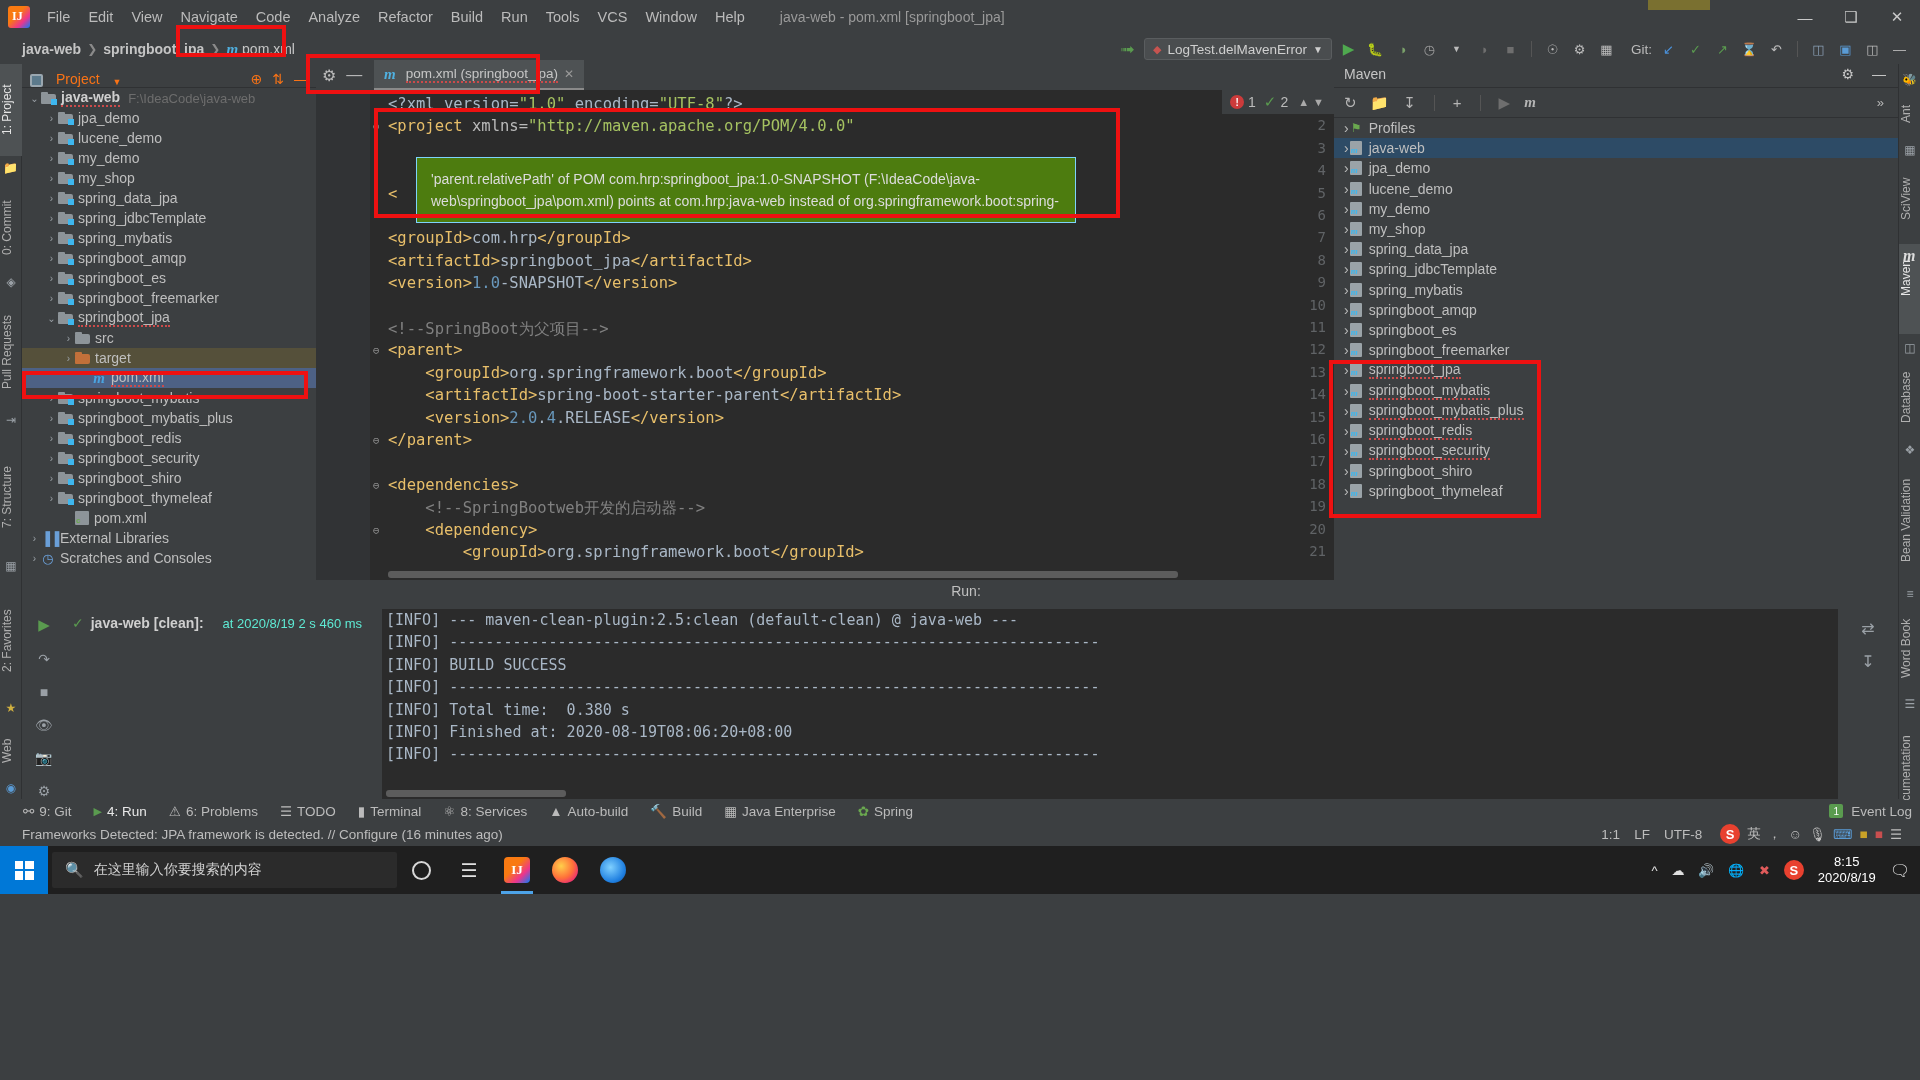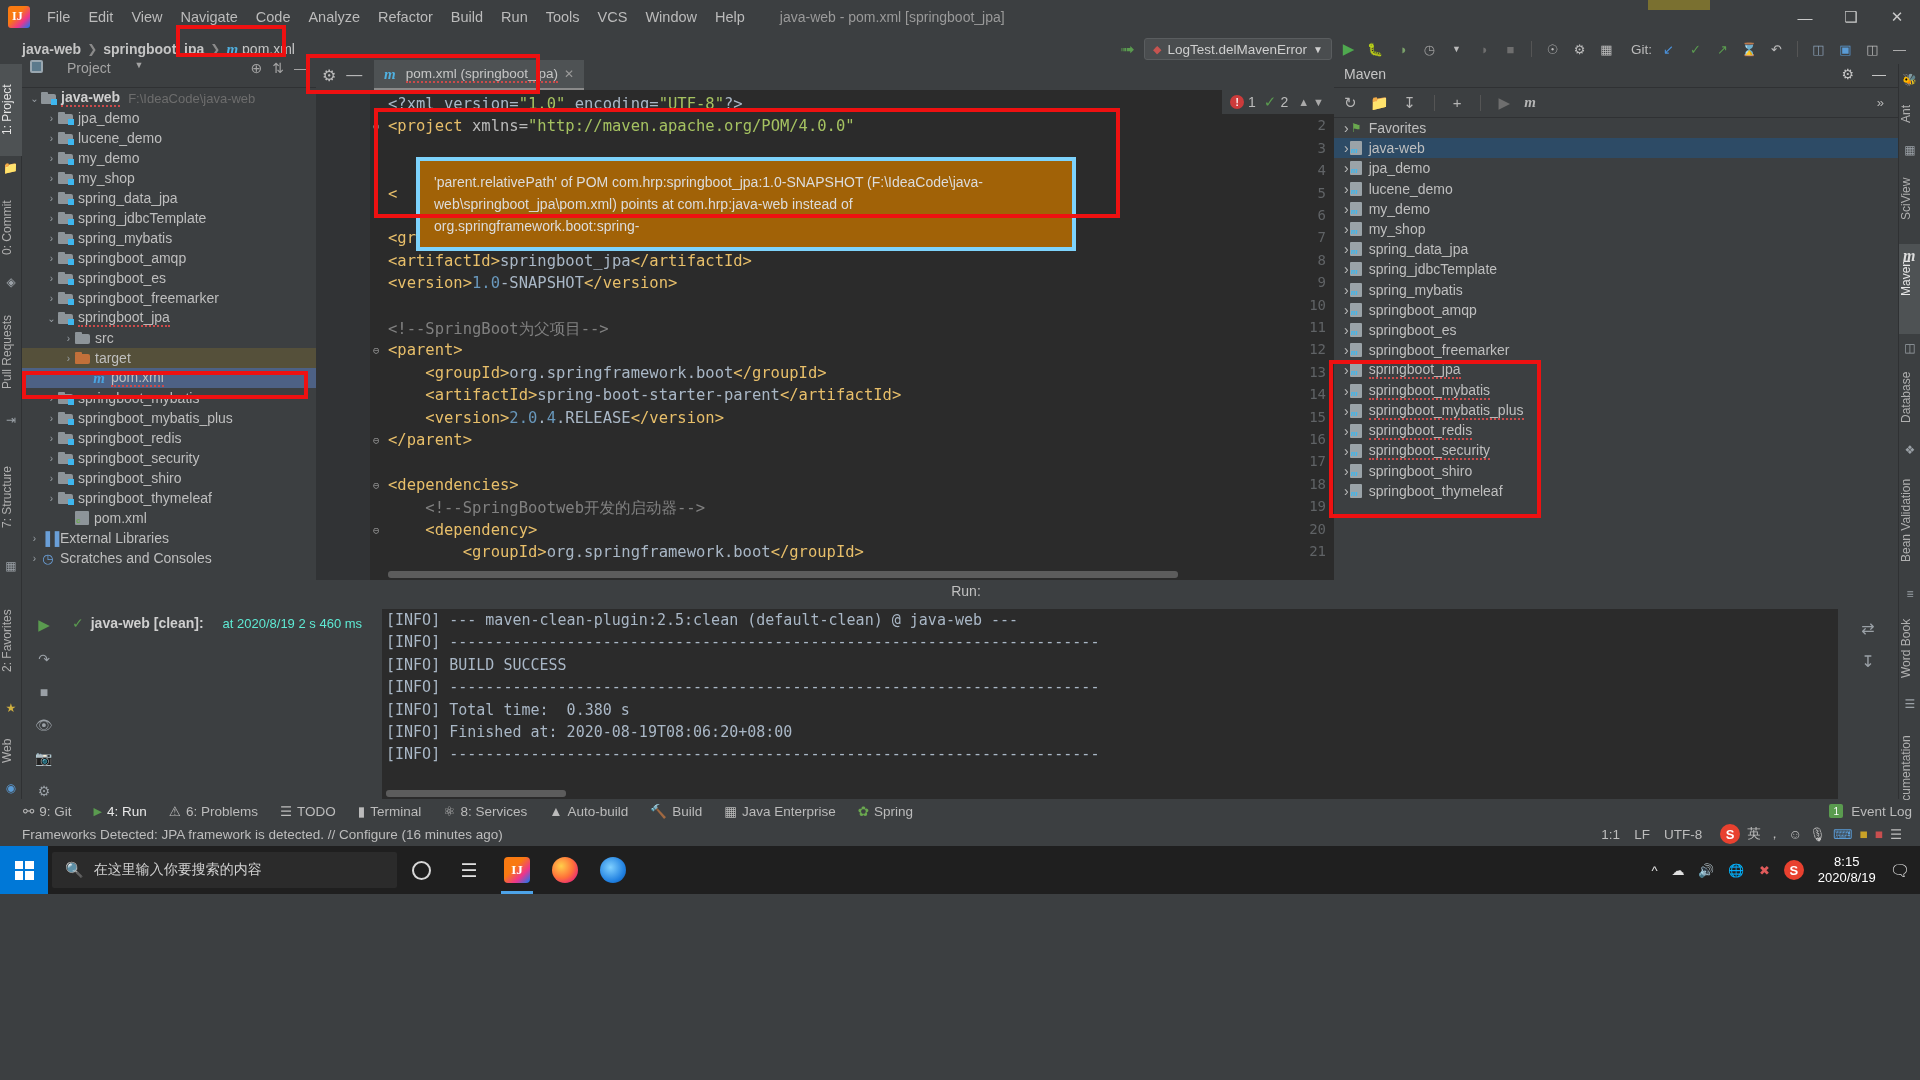--- a/index.html
+++ b/index.html
@@ -45,22 +45,22 @@
   .vtab.sel { background:#4e5254; color:#e6e6e6;}
   .vico { position:absolute; left:3px; width:16px; height:16px; font-size:12px; color:#9aa0a6;
      display:flex; align-items:center; justify-content:center;}
 
   
   .rightstrip { position:absolute; right:0; top:64px; width:22px; height:735px; background:#3c3f41;
      border-left:1px solid #2f3133;}
 
   
   .project { position:absolute; left:22px; top:60px; width:294px; height:520px; background:#3c3f41; }
-  .ptitle { height:28px; display:flex; align-items:flex-start; padding-left:8px; gap:24px; font-size:14px;
-     color:#a3a3a3; border-bottom:1px solid #2f3133; }
+  .ptitle { height:28px; display:flex; align-items:flex-end; padding-left:8px; gap:13px; font-size:14px;
+     color:#f97316; border-bottom:1px solid #2f3133; }
   .ptitle .sqic { width:13px; height:13px; border:2px solid #9aa7b0; background:#5c7a8c; border-radius:2px;}
   .ptitle .acts { margin-left:auto; display:flex; align-items:center; gap:10px; padding-right:8px;}
   .ptree { position:absolute; top:28px; left:0; right:0; bottom:0; overflow:hidden; font-size:14px;}
   .trow { height:20px; display:flex; align-items:center; white-space:nowrap; position:relative;}
   .trow .arw { width:13px; text-align:center; color:#9aa0a6; font-size:10px; flex:none;}
   .fold { width:15px; height:12px; flex:none; margin-right:5px; position:relative;}
   .fold .b { position:absolute; left:0; top:2px; width:15px; height:10px; background:#8d9499; border-radius:1px 2px 2px 1px;}
   .fold .t { position:absolute; left:0; top:0px; width:7px; height:3px; background:#8d9499; border-radius:1px;}
   .fold .mod { position:absolute; right:-1px; bottom:-1px; width:6px; height:6px; background:#3eb7ef;}
   .fold.orange .b, .fold.orange .t { background:#c2703a;}
@@ -84,22 +84,22 @@
      background:#4e5254; font-size:13.5px; color:#c6c6c6; border-bottom:2px solid #8a8a8a;}
   .tabicons { position:absolute; left:-0px; display:flex; align-items:center; gap:10px; padding-left:6px;}
   .editor { position:absolute; top:30px; left:0; right:0; bottom:0; background:#2b2b2b;
      font-family:"DejaVu Sans Mono", monospace; font-size:15.5px; overflow:hidden;}
   .gutter { position:absolute; left:0; top:0; width:54px; height:100%; background:#313335;}
   .lnum { position:absolute; right:8px; color:#606366; font-size:14px;}
   .foldmark { position:absolute; left:57px; color:#8c8c8c; font-size:11px;}
   .codeline { position:absolute; left:72px; white-space:pre; }
   .tag { color:#e8bf6a; } .attr{color:#bababa;} .val{color:#a5c261;} .txt{color:#a9b7c6;}
   .cmt { color:#808080; } .num{color:#6897bb;}
-  .tooltip { position:absolute; background:#a16207; color:#dcdcdc; font-family:"Liberation Sans",sans-serif;
-     font-size:14px; line-height:22px; padding:10px 14px; border:4px solid #7dd3fc; width:660px;}
+  .tooltip { position:absolute; background:#4d7c0f; color:#dcdcdc; font-family:"Liberation Sans",sans-serif;
+     font-size:14px; line-height:22px; padding:10px 14px; border:1px solid #7dd3fc; width:660px;}
   .statusmark { position:absolute; right:0px; top:0px; background:#3c3f41; display:flex; align-items:center;
      gap:4px; font-size:14px; padding:3px 10px 3px 8px; font-family:"Liberation Sans",sans-serif;}
   .errdot { width:14px; height:14px; border-radius:50%; background:#cc3b3b; color:#fff; font-size:10px;
      display:flex; align-items:center; justify-content:center; font-weight:bold;}
   .hscroll { position:absolute; left:72px; bottom:2px; height:7px; background:#5c5c5c; border-radius:3px;}
 
   
   .maven { position:absolute; left:1334px; top:60px; width:564px; height:520px; background:#3c3f41;}
   .mtitle { height:28px; display:flex; align-items:center; padding-left:10px; font-size:14px;
      color:#c5c5c5; border-bottom:1px solid #2f3133;}
@@ -593,21 +593,21 @@
       <span>+</span>
       <span class="vline"></span>
       <span style="color:#6e6e6e;">▶</span>
       <span style="font-style:italic;font-weight:bold;font-family:'Liberation Serif',serif;">m</span>
       <span style="margin-left:auto;padding-right:14px;font-size:13px;">»</span>
     </div>
     <div class="mtree" id="mtree">
         <div class="mrow" style="padding-left: 10px;">
           <span class="arw">›</span>
           <span class="profico">⚑</span>
-          <span class="tlabel">Favorites</span>
+          <span class="tlabel">Profiles</span>
         </div>
         <div class="mrow sel" style="padding-left: 10px;">
           <span class="arw">›</span>
           <span class="mvnico">
             <i></i>
             <b>m</b>
           </span>
           <span class="tlabel">java-web</span>
         </div>
         <div class="mrow" style="padding-left: 10px;">

